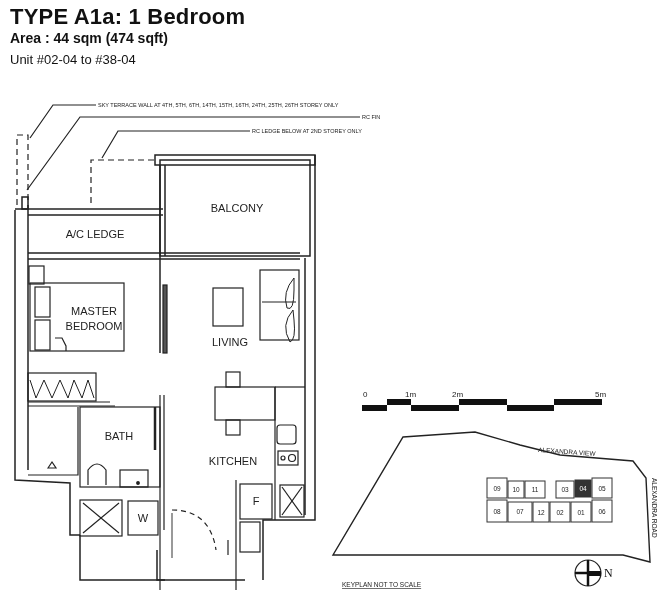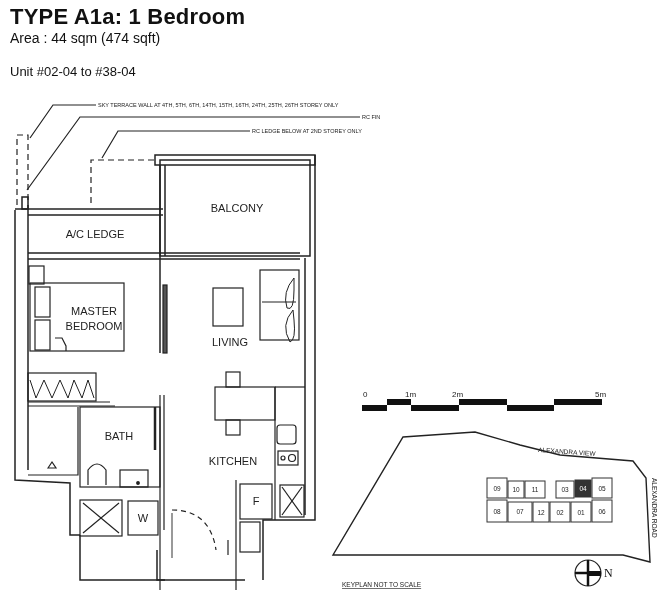--- a/index.html
+++ b/index.html
@@ -1,19 +1,19 @@
 <!DOCTYPE html>
 <html><head>
 <meta charset="utf-8">
 <style>
   html, body { margin:0; padding:0; background:#ffffff; }
   body { width:666px; height:600px; position:relative; overflow:hidden; font-family:"Liberation Sans", sans-serif; color:#111; }
   .title { position:absolute; left:10px; top:4px; font-size:22px; font-weight:bold; letter-spacing:0.2px; }
-  .area { position:absolute; left:10px; top:30px; font-size:14px; }
-  .unit { position:absolute; left:10px; top:64px; font-size:13px; }
+  .area { position:absolute; left:10px; top:30px; font-size:14px;font-weight:bold; }
+  .unit { position:absolute; left:10px; top:52px; font-size:13px; }
   svg { position:absolute; left:0; top:0; }
   .lbl { font-family:"Liberation Sans", sans-serif; fill:#222; }
 </style>
 </head>
 <body>
 
 <div class="title">TYPE A1a: 1 Bedroom</div>
 <div class="area">Area :  44 sqm (474 sqft)</div>
 <div class="unit">Unit  #02-04 to #38-04</div>
 

